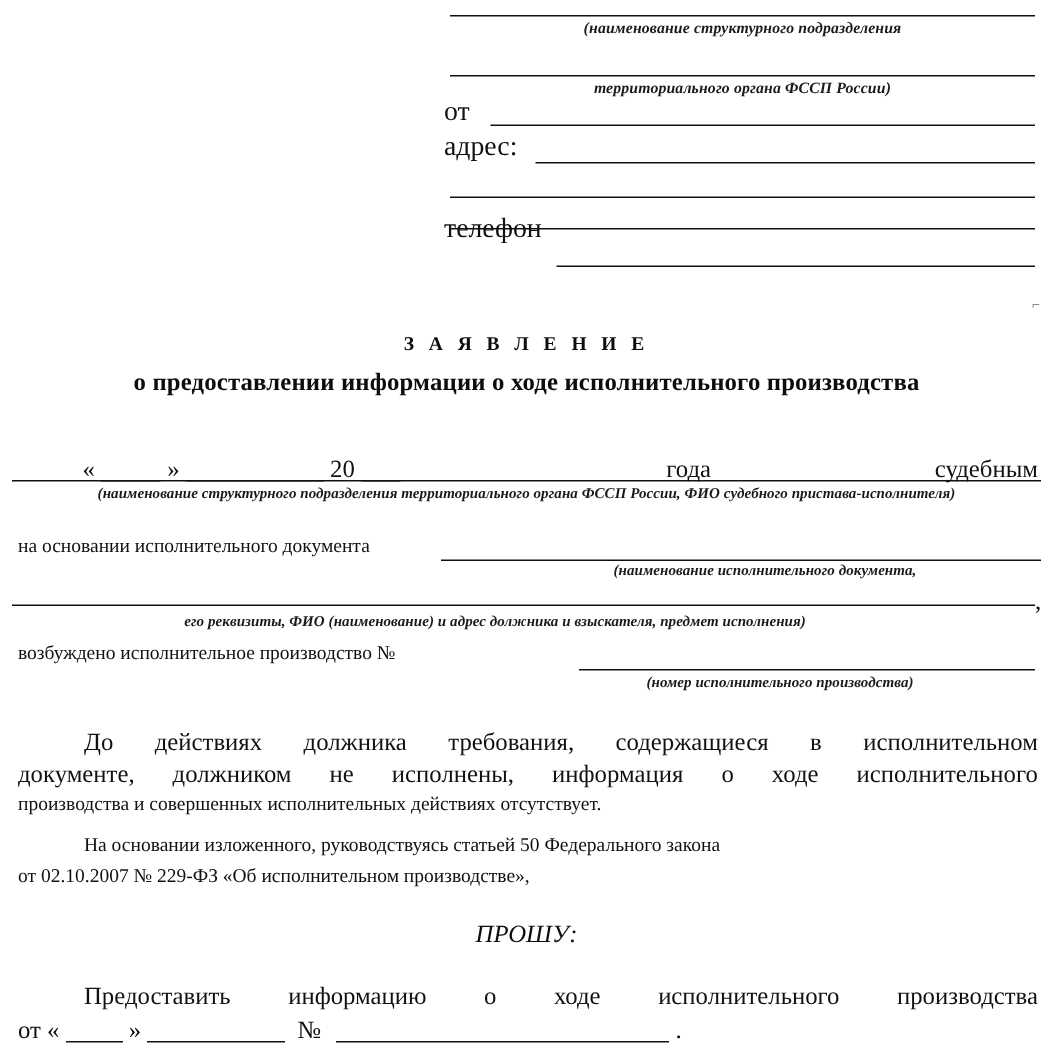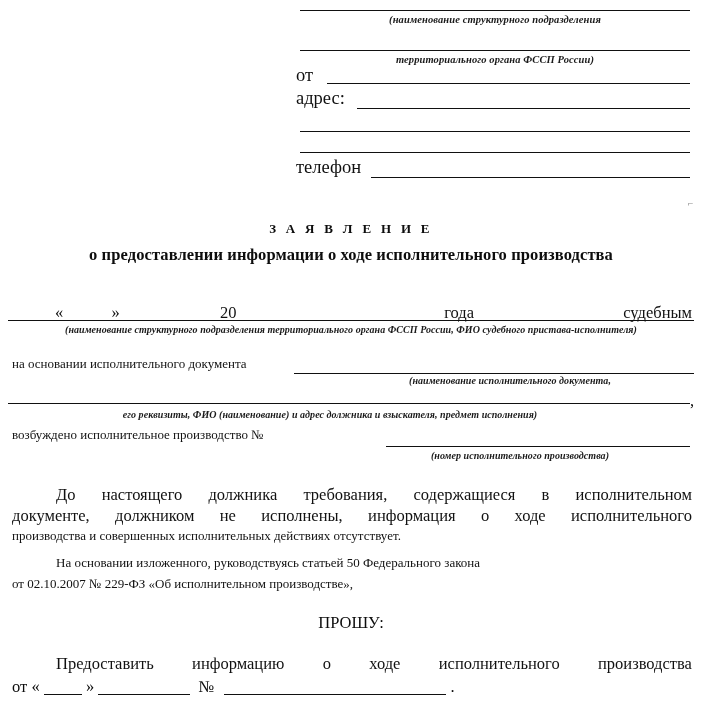--- a/index.html
+++ b/index.html
@@ -150,21 +150,21 @@
   <div class="field-label" style="left:296px; top:89px;">адрес:</div>
   <div class="rule" style="left:357px; top:108px; width:333px;"></div>
   <div class="abs" style="left:361px; top:92px; width:325px; height:15px; font-size:14px;"></div>
 
   <div class="rule" style="left:300px; top:131px; width:390px;"></div>
   <div class="abs" style="left:304px; top:115px; width:382px; height:15px; font-size:14px;"></div>
 
   <div class="rule" style="left:300px; top:152px; width:390px;"></div>
   <div class="abs" style="left:304px; top:136px; width:382px; height:15px; font-size:14px;"></div>
 
-  <div class="field-label" style="left:296px; top:158px;text-align:center;">телефон</div>
+  <div class="field-label" style="left:296px; top:144px;text-align:center;">телефон</div>
   <div class="rule" style="left:371px; top:177px; width:319px;"></div>
   <div class="abs" style="left:375px; top:161px; width:311px; height:15px; font-size:14px;"></div>
 
   <div class="tiny-artifact" style="left:688px; top:198px;">⌐</div>
 
   <div class="doc-title" style="top:221px;">З А Я В Л Е Н И Е</div>
   <div class="doc-subtitle" style="top:245px;">о предоставлении информации о ходе исполнительного производства</div>
 
   <div class="spread" style="left:55px; top:285px; width:637px;margin-top:20px;">
     <span style="position:relative; width:240px;">
@@ -192,21 +192,21 @@
   <div class="punct" style="left:690px; top:393px;">,</div>
   <div class="legend center" style="left:90px; top:409px; width:480px;">его реквизиты, ФИО (наименование) и адрес  должника и взыскателя, предмет исполнения)</div>
 
   <div class="body-line" style="left:12px; top:428px;">возбуждено исполнительное производство №</div>
   <div class="rule" style="left:386px; top:446px; width:304px;"></div>
   <div class="abs" style="left:390px; top:430px; width:296px; height:15px; font-size:14px;"></div>
   <div class="legend center" style="left:380px; top:450px; width:280px;">(номер исполнительного производства)</div>
 
   <div class="spread" style="left:56px; top:487px; width:636px;">
     <span>До</span>
-    <span>настоящего</span>
+    <span>действиях</span>
     <span>должника</span>
     <span>требования,</span>
     <span>содержащиеся</span>
     <span>в</span>
     <span>исполнительном</span>
   </div>
 
   <div class="spread" style="left:12px; top:508px; width:680px;">
     <span>документе,</span>
     <span>должником</span>
@@ -216,21 +216,21 @@
     <span>о</span>
     <span>ходе</span>
     <span>исполнительного</span>
   </div>
 
   <div class="body-line" style="left:12px; top:529px;">производства и совершенных исполнительных действиях отсутствует.</div>
 
   <div class="body-line" style="left:56px; top:556px;">На основании изложенного, руководствуясь статьей 50 Федерального закона</div>
   <div class="body-line" style="left:12px; top:577px;">от 02.10.2007 № 229-ФЗ «Об исполнительном производстве»,</div>
 
-  <div class="center-head" style="top:613px;">ПРОШУ:</div>
+  <div class="center-head" style="top:613px;font-style:italic;">ПРОШУ:</div>
 
   <div class="spread" style="left:56px; top:656px; width:636px;">
     <span>Предоставить</span>
     <span>информацию</span>
     <span>о</span>
     <span>ходе</span>
     <span>исполнительного</span>
     <span>производства</span>
   </div>
 

